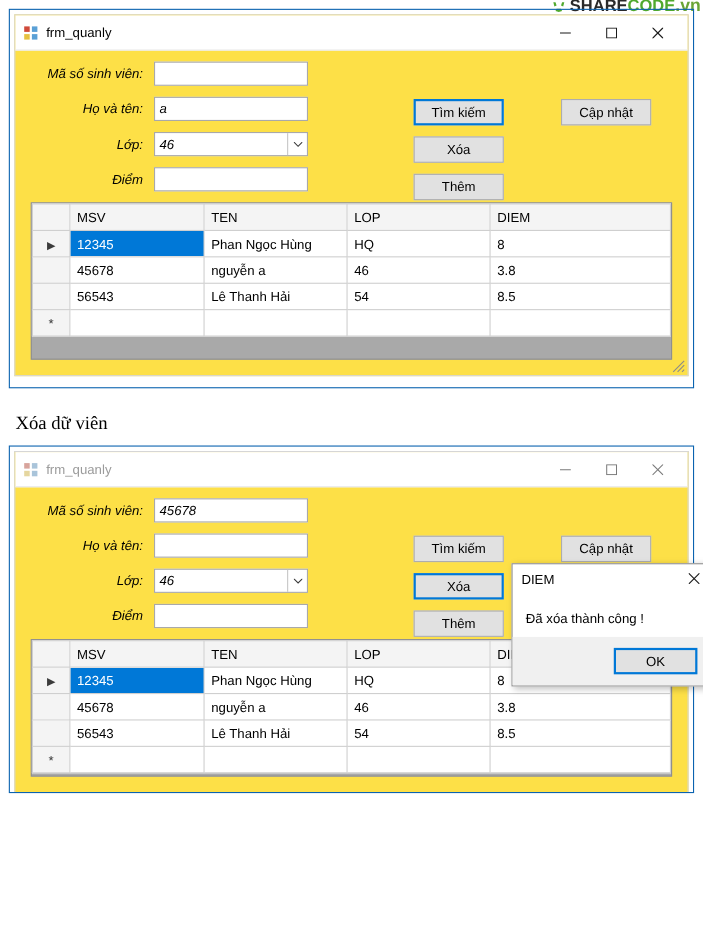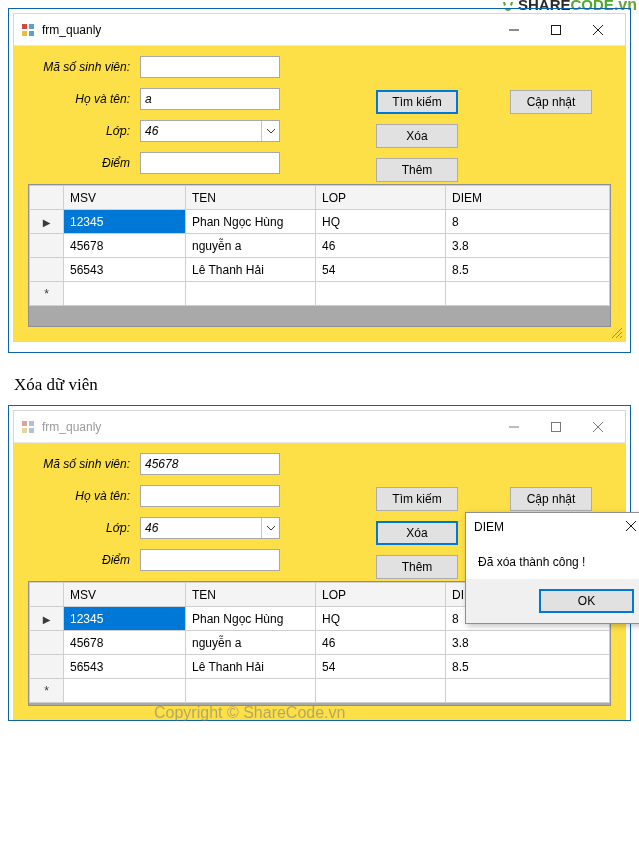--- a/index.html
+++ b/index.html
@@ -187,21 +187,21 @@
   .msgbox-body {
     padding: 14px 12px 10px 12px;
     font-size: 12px;
   }
   .msgbox-footer {
     background: #f0f0f0;
     padding: 10px;
     display: flex;
     justify-content: flex-end;
   }
-  .msgbox-footer .winbtn { margin: 0; width: 95px; }
+  .msgbox-footer .winbtn { margin: 0; width: 76px; }
   .watermark-logo {
     position: absolute;
     right: 2px;
     top: -4px;
     font-size: 15px;
     font-weight: bold;
     letter-spacing: 0;
     color: #2a2a2a;
   }
   .watermark-logo .g { color: #50a92e; }
@@ -476,21 +476,20 @@
                 <td class="rowhdr">*</td>
                 <td></td>
                 <td></td>
                 <td></td>
                 <td></td>
               </tr>
             </tbody>
         </table>
       </div>
 
-      <div class="wm-center" style="left:140px; bottom:-2px;">Copyright © ShareCode.vn</div>
     </div>
   </div>
 
   <div class="msgbox" style="top:106px;">
     <div class="msgbox-title">
       <span>DIEM</span>
       <span>
         <svg width="10" height="10">
             <line x1="0" y1="0" x2="10" y2="10" stroke="#1a1a1a"></line>
             <line x1="10" y1="0" x2="0" y2="10" stroke="#1a1a1a"></line>

